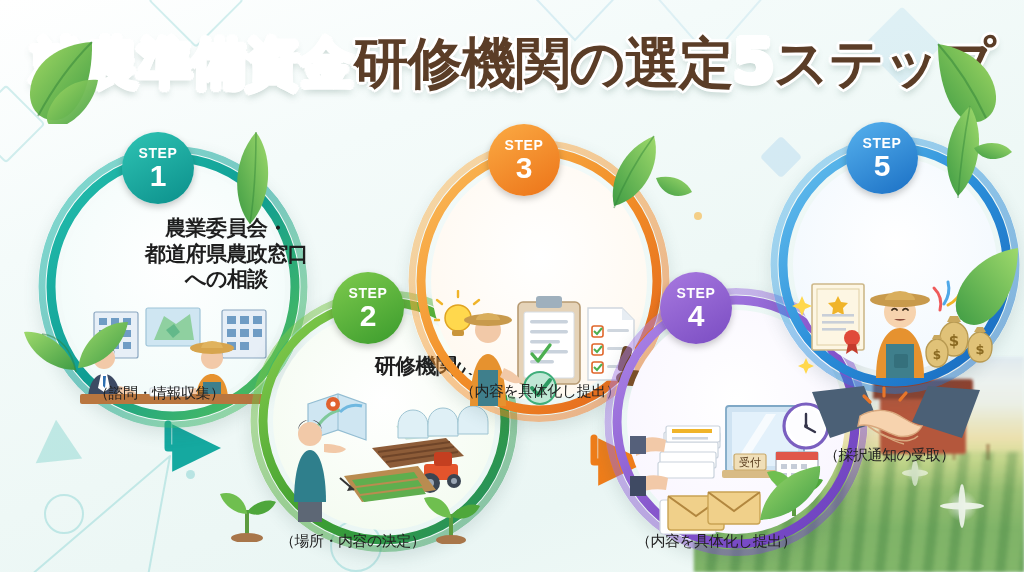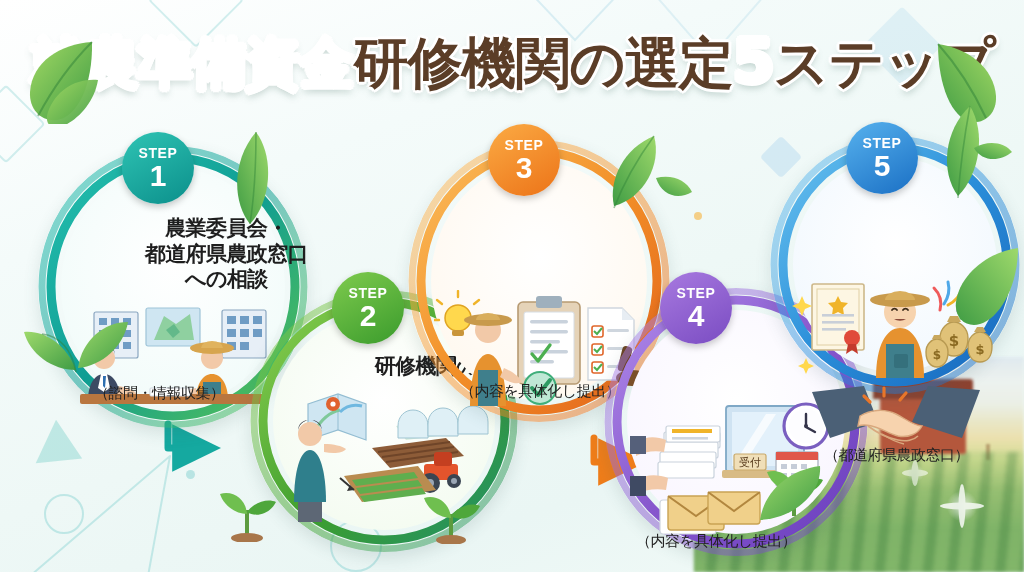--- a/index.html
+++ b/index.html
@@ -359,20 +359,21 @@
         <path d="M46 62c10 0 18 2 22 5-3 4-12 5-22 3z" fill="#f2c9a8"></path>
       </g>
       <path d="M62 96 l14 12" stroke="#333" stroke-width="2" fill="none"></path>
       <path d="M76 108 l-7 1 3-6z" fill="#333"></path>
     </svg>
     <div class="badge" style="left:82px;top:-18px;width:72px;height:72px;background:linear-gradient(150deg,#7fcb4e,#3a9b2c);">
       <span class="b-lab">STEP</span>
       <span class="b-num">2</span>
     </div>
   </div>
+  <div class="caption" style="left:268px;top:532px;">（場所・内容の決定）</div>
 
   <div class="step" style="left:408px;top:140px;width:262px;height:282px;">
     <svg class="oval" width="262" height="282" viewBox="0 0 262 282">
       <defs>
         <linearGradient id="r3" x1="0" y1="0" x2="1" y2="1">
             <stop offset="0" stop-color="#fbbd5c"></stop>
             <stop offset=".5" stop-color="#f28f28"></stop>
             <stop offset="1" stop-color="#e2621a"></stop>
           </linearGradient>
         <radialGradient id="f3" cx=".5" cy=".4" r=".75">
@@ -610,21 +611,21 @@
     <path d="M168 4 L116 0 L100 36 L150 52 Z" fill="#4b6076"></path>
     <path d="M48 30c10-6 24-8 36-2 10 5 18 12 26 12-4 8-14 12-24 10-8-2-14-6-20-8-8-3-14-4-20-2z" fill="#f7d3ae" stroke="#d9a87e" stroke-width="1.4"></path>
     <path d="M56 40c8 6 18 12 30 14 8 2 16 0 20-4" fill="none" stroke="#d9a87e" stroke-width="1.6"></path>
     <path d="M70 48c6 4 14 8 22 10" fill="none" stroke="#d9a87e" stroke-width="1.4"></path>
     <g stroke="#e8762a" stroke-width="3.2" stroke-linecap="round">
       <path d="M72 10v-8"></path>
         <path d="M58 16l-6-6"></path>
         <path d="M88 14l6-7"></path>
     </g>
   </svg>
-  <div class="caption" style="left:812px;top:446px;">（都道府県農政窓口）</div>
+  <div class="caption" style="left:812px;top:446px;">（採択通知の受取）</div>
 
   <svg class="plant" style="left:20px;top:278px;" width="112" height="96" viewBox="0 0 112 96">
     <defs>
         <linearGradient id="pl1" x1="0" y1="0" x2="1" y2="1">
           <stop offset="0" stop-color="#9ed96b"></stop>
           <stop offset="1" stop-color="#3f9c44"></stop>
         </linearGradient>
       </defs>
     <path d="M56 92C46 66 24 52 4 54c6 22 28 38 52 38z" fill="url(#pl1)"></path>
     <path d="M58 90C62 62 84 44 108 44c-4 24-26 44-50 46z" fill="url(#pl1)"></path>

